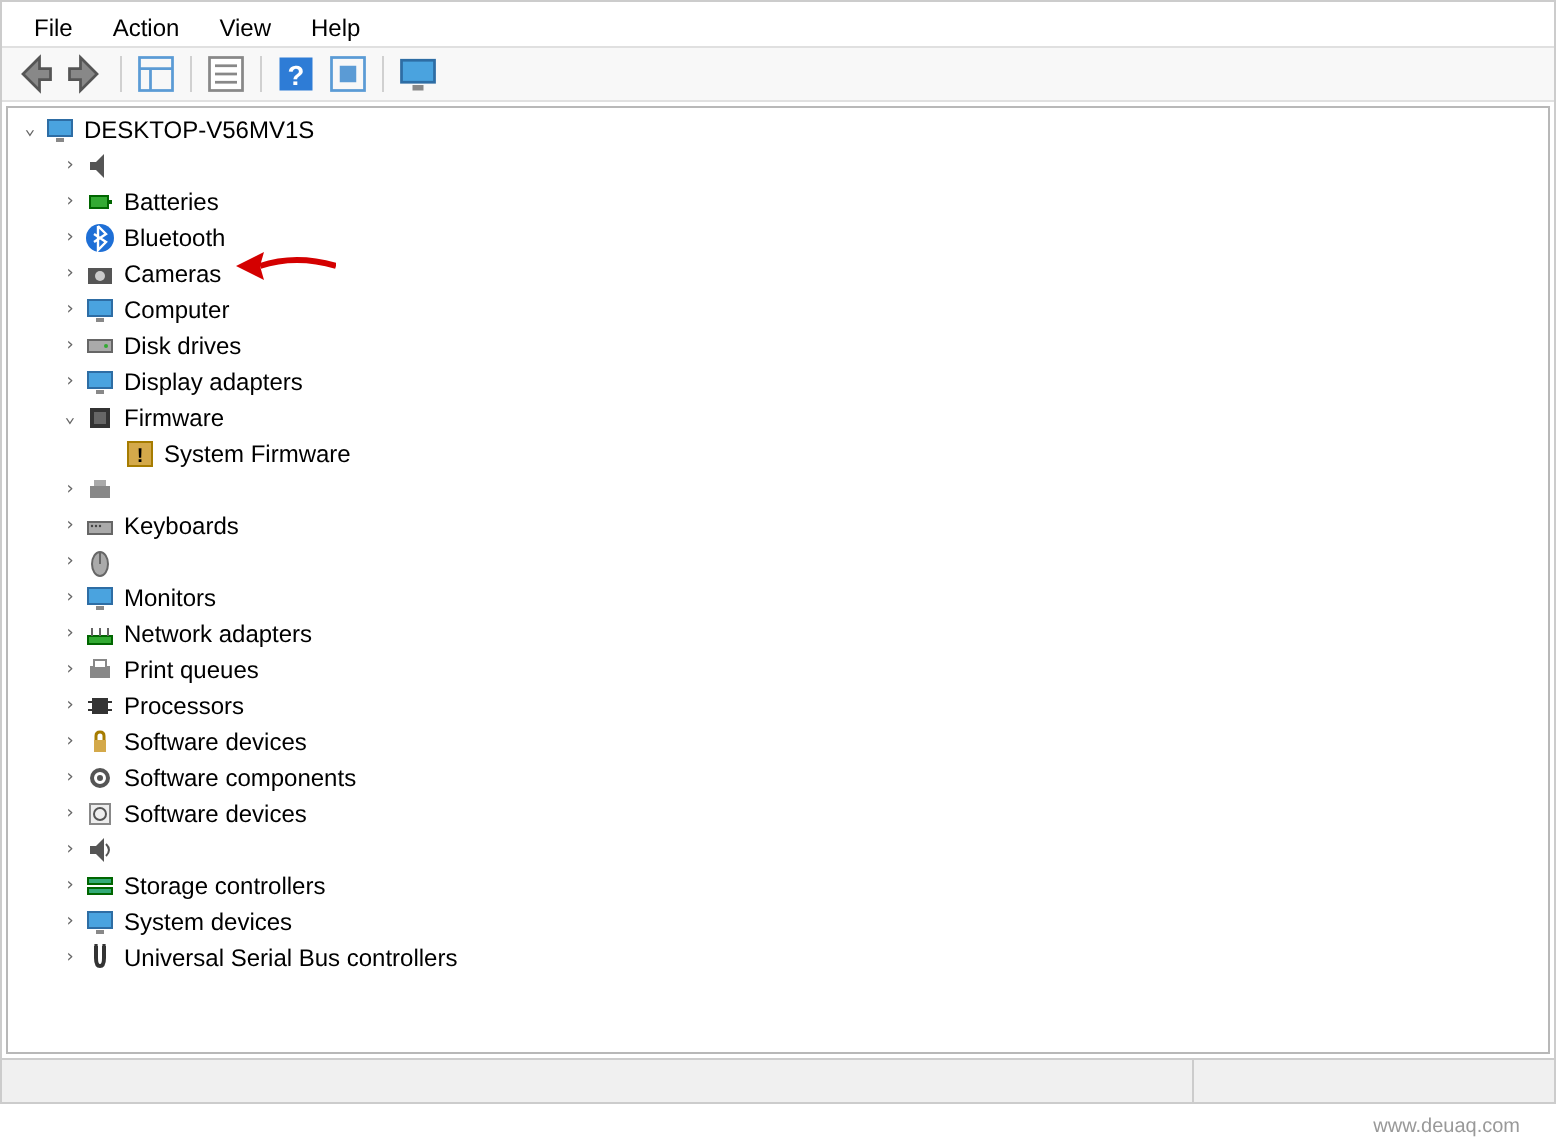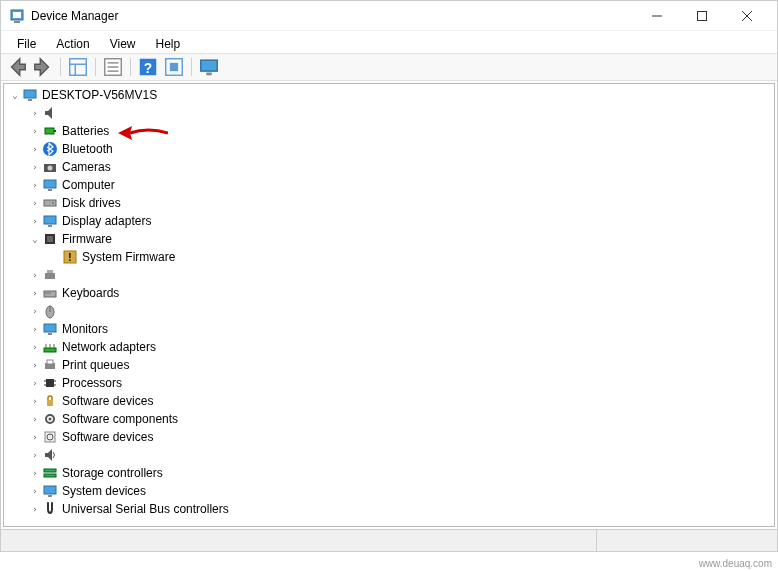--- a/index.html
+++ b/index.html
@@ -19,56 +19,28 @@
 .tree-area { flex: 1; overflow: auto; padding: 2px; border: 1px solid #b8b8b8; margin: 2px; background: #fff; }
 .tree { font-size: 12px; color: #000; }
 .node { display: flex; align-items: center; height: 18px; cursor: default; }
 .expander { width: 14px; display: flex; align-items: center; justify-content: center; font-size: 9px; color: #666; font-family: monospace; }
 .node-icon { width: 16px; height: 16px; margin-right: 4px; display: flex; align-items: center; justify-content: center; }
 .lvl0 { padding-left: 2px; }
 .lvl1 { padding-left: 22px; }
 .lvl2 { padding-left: 42px; }
 .statusbar { height: 22px; border-top: 1px solid #ccc; background: #f0f0f0; display: flex; }
 .status-panel { flex: 1; border-right: 1px solid #ccc; }
-.watermark { position: absolute; bottom: 2px; right: 6px; font-size: 10px; color: #999; }
+.watermark { position: absolute; bottom: 2px; right: 18px; font-size: 10px; color: #999; }
 .arrow-annotation { position: absolute; top: 124px; left: 118px; pointer-events: none; }
 </style>
 </head>
 <body>
 
 <div class="window">
 
-  <div class="titlebar">
-    <span class="titlebar-icon">
-      <svg viewBox="0 0 16 16">
-          <rect x="2" y="2" width="12" height="10" fill="#5b9bd5" stroke="#2e6da4"></rect>
-          <rect x="4" y="4" width="8" height="6" fill="#fff"></rect>
-          <rect x="5" y="13" width="6" height="2" fill="#888"></rect>
-        </svg>
-    </span>
-    <span class="titlebar-text">Device Manager</span>
-    <div class="win-controls">
-      <div class="win-btn">
-          <svg viewBox="0 0 10 10">
-            <line x1="0" y1="5" x2="10" y2="5" stroke="#333" stroke-width="1"></line>
-          </svg>
-        </div>
-      <div class="win-btn">
-          <svg viewBox="0 0 10 10">
-            <rect x="0.5" y="0.5" width="9" height="9" fill="none" stroke="#333" stroke-width="1"></rect>
-          </svg>
-        </div>
-      <div class="win-btn">
-          <svg viewBox="0 0 10 10">
-            <line x1="0" y1="0" x2="10" y2="10" stroke="#333"></line>
-            <line x1="10" y1="0" x2="0" y2="10" stroke="#333"></line>
-          </svg>
-        </div>
-    </div>
-  </div>
 
   <div class="menubar">
     <div class="menu-item">File</div>
     <div class="menu-item">Action</div>
     <div class="menu-item">View</div>
     <div class="menu-item">Help</div>
   </div>
 
   <div class="toolbar">
     <div class="tb-btn">

